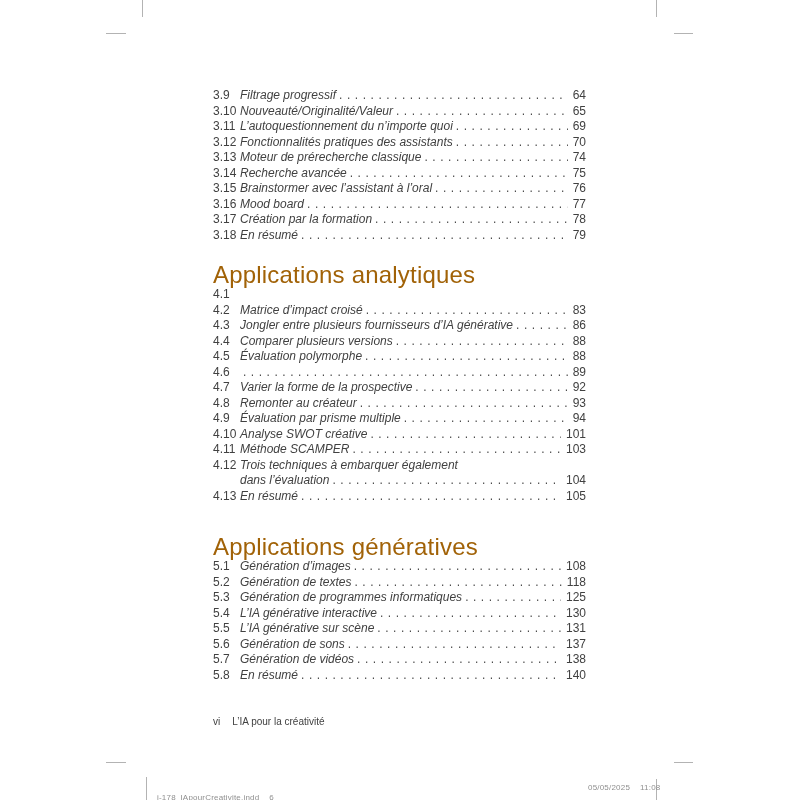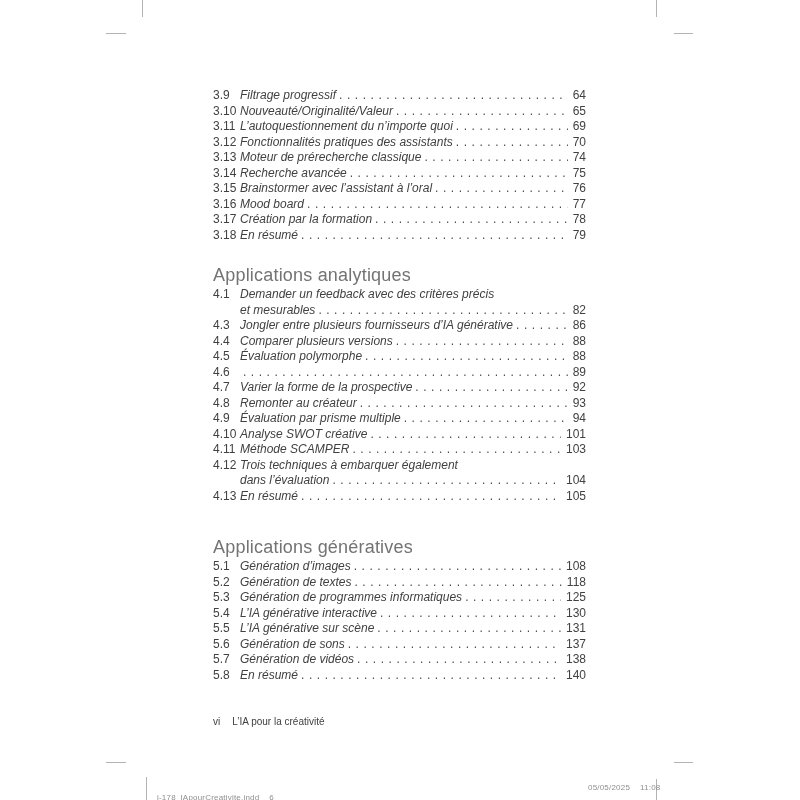--- a/index.html
+++ b/index.html
@@ -32,25 +32,25 @@
     left: 213px;
     width: 373px;
     color: #414141;
   }
   .sec-0 { top: 88px; }
   .sec-1 { top: 263px; }
   .sec-2 { top: 535px; }
 
   .section-heading {
     margin: 0;
-    font-size: 18px;
+    font-size: 24px;
     line-height: 24px;
     font-weight: normal;
     letter-spacing: 0.2px;
-    color: #737373;
+    color: #a16207;
     white-space: nowrap;
   }
 
   .toc-row {
     display: flex;
     align-items: baseline;
     font-size: 12px;
     line-height: 15.5px;
     color: #414141;
   }
@@ -166,27 +166,26 @@
           <span class="num">3.18</span>
           <span class="title">En résumé</span>
           <span class="leader"></span>
           <span class="page">79</span>
         </div>
       </section>
       <section class="toc-section sec-1">
         <h2 class="section-heading">Applications analytiques</h2>
         <div class="toc-row">
           <span class="num">4.1</span>
-          <span class="title">Demander un feedback avec des critères précis</span>
-        </div>
-        <div class="toc-row">
-          <span class="num"></span>
-          <span class="title">et mesurables</span>
-          <span class="leader"></span>
-          <span class="page">82</span>
+        </div>
+        <div class="toc-row">
+          <span class="num">4.2</span>
+          <span class="title">Matrice d’impact croisé</span>
+          <span class="leader"></span>
+          <span class="page">83</span>
         </div>
         <div class="toc-row">
           <span class="num">4.3</span>
           <span class="title">Jongler entre plusieurs fournisseurs d’IA générative</span>
           <span class="leader"></span>
           <span class="page">86</span>
         </div>
         <div class="toc-row">
           <span class="num">4.4</span>
           <span class="title">Comparer plusieurs versions</span>

